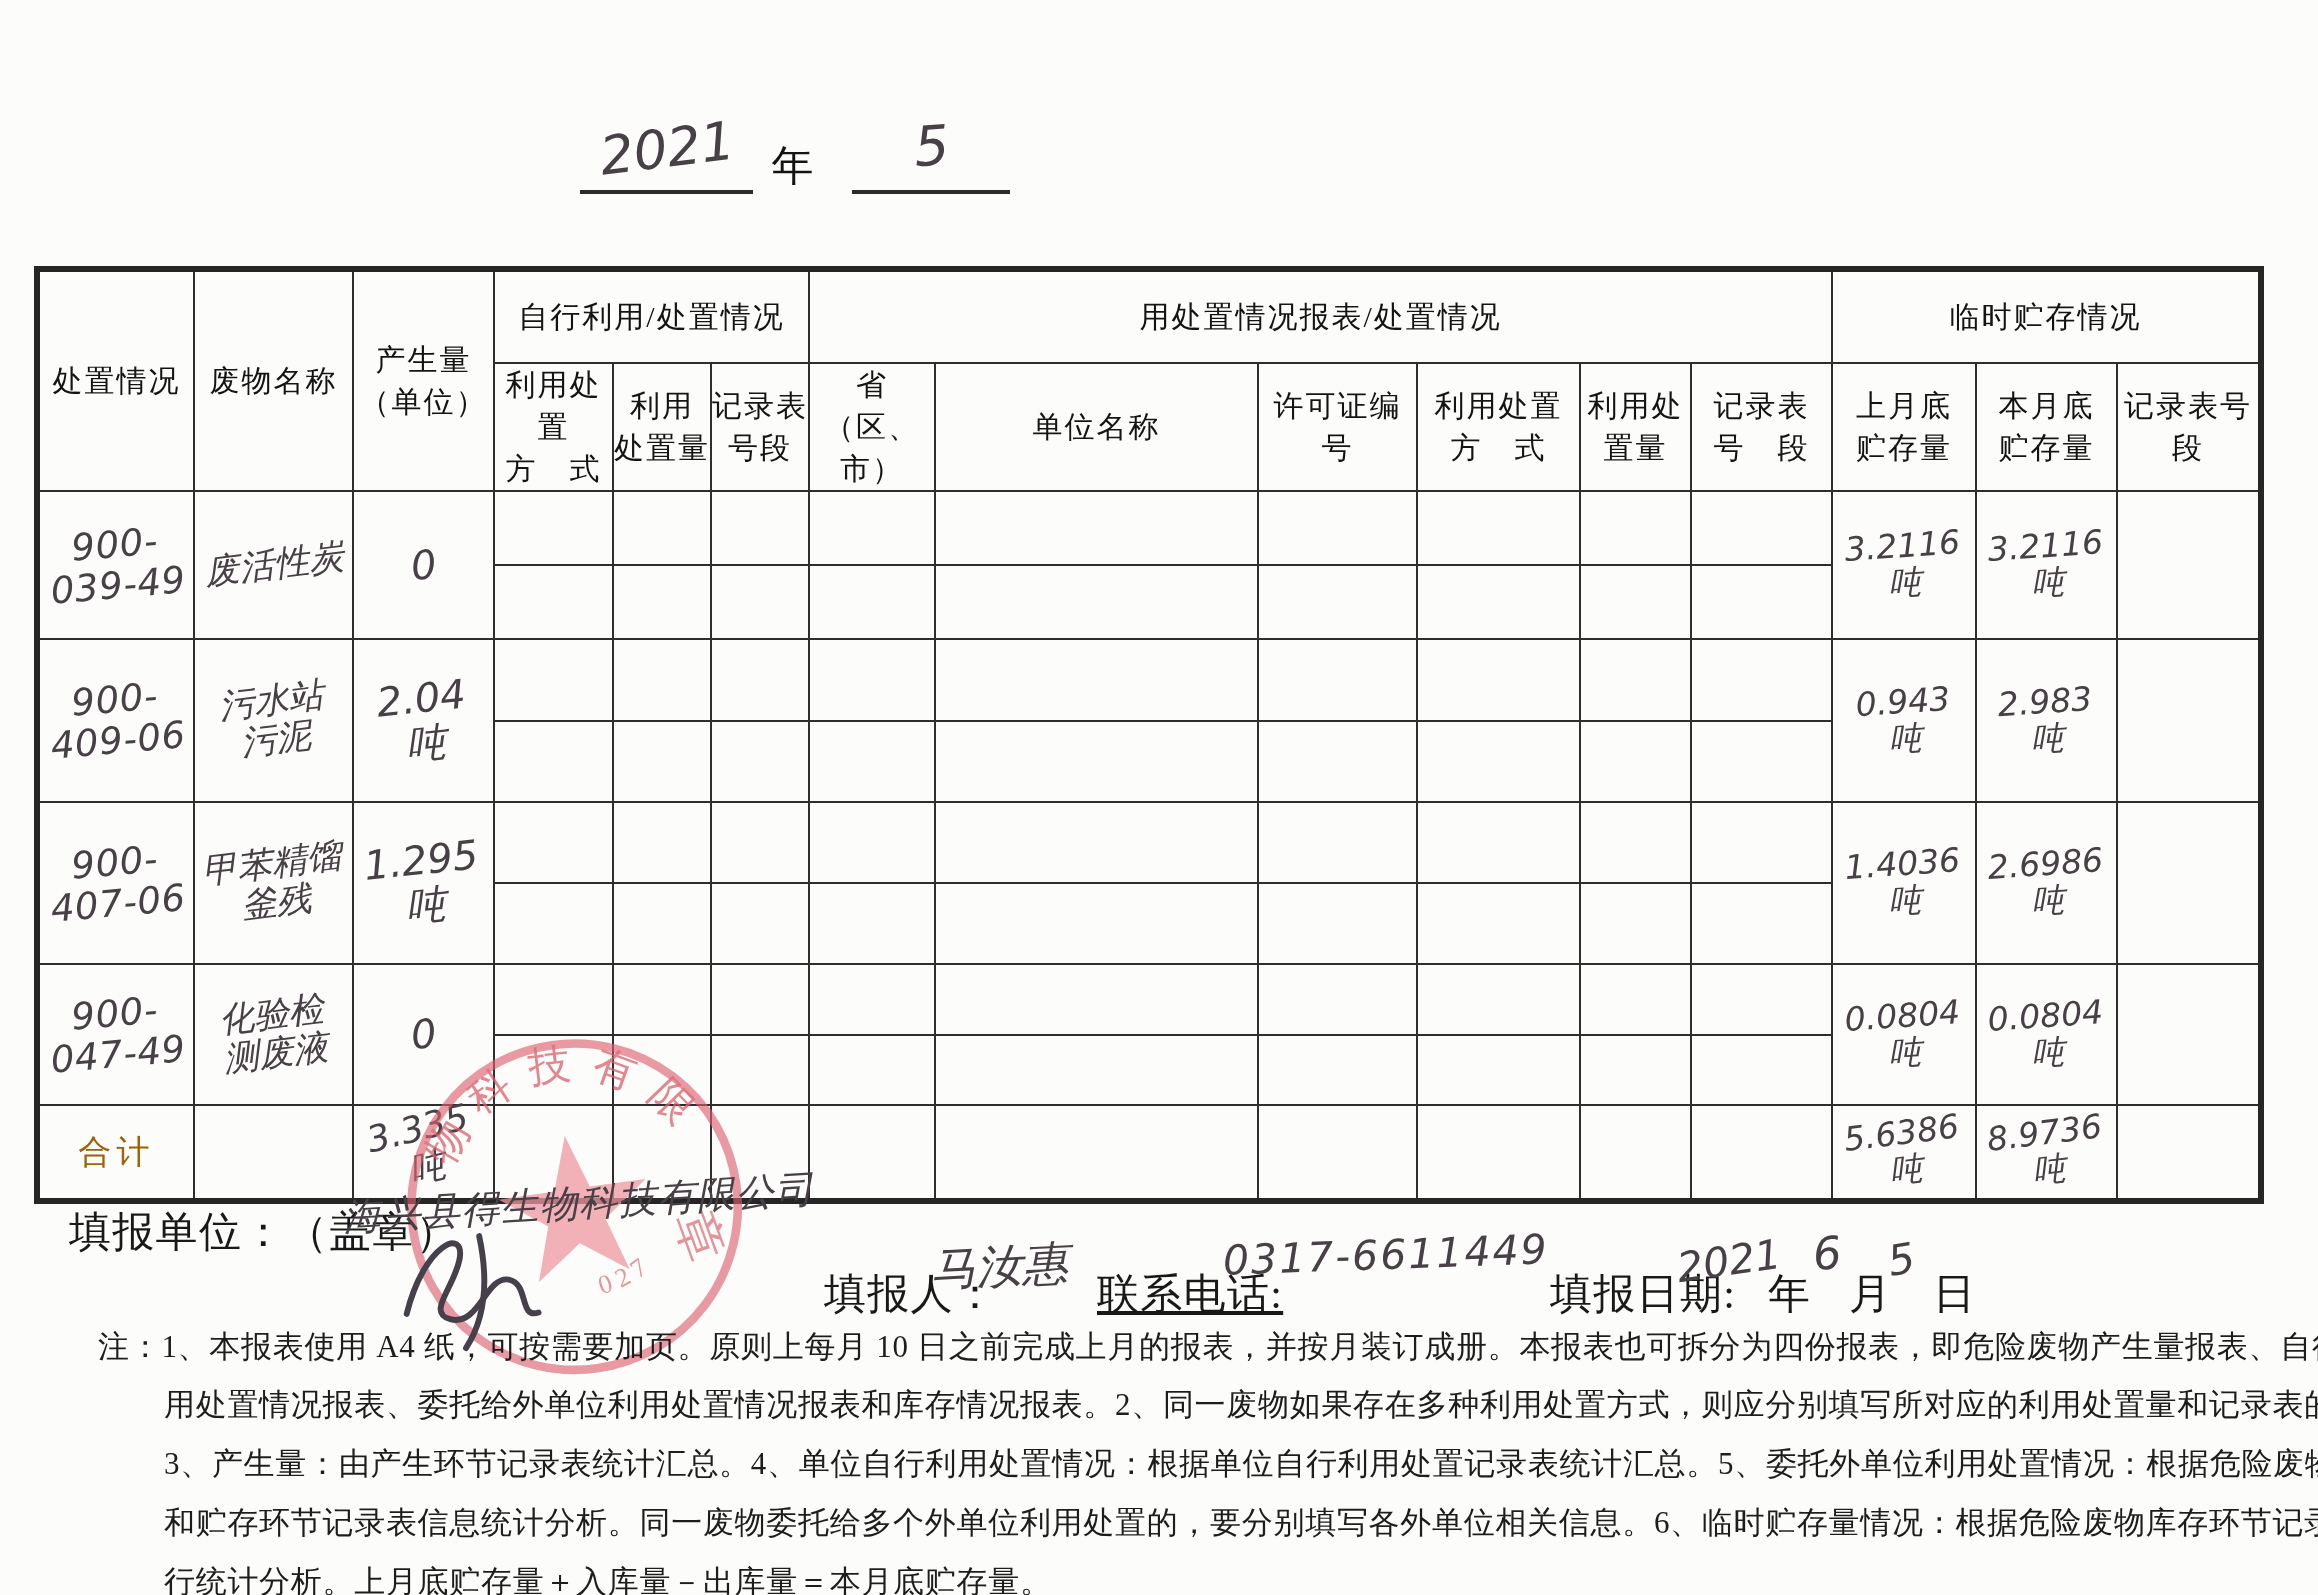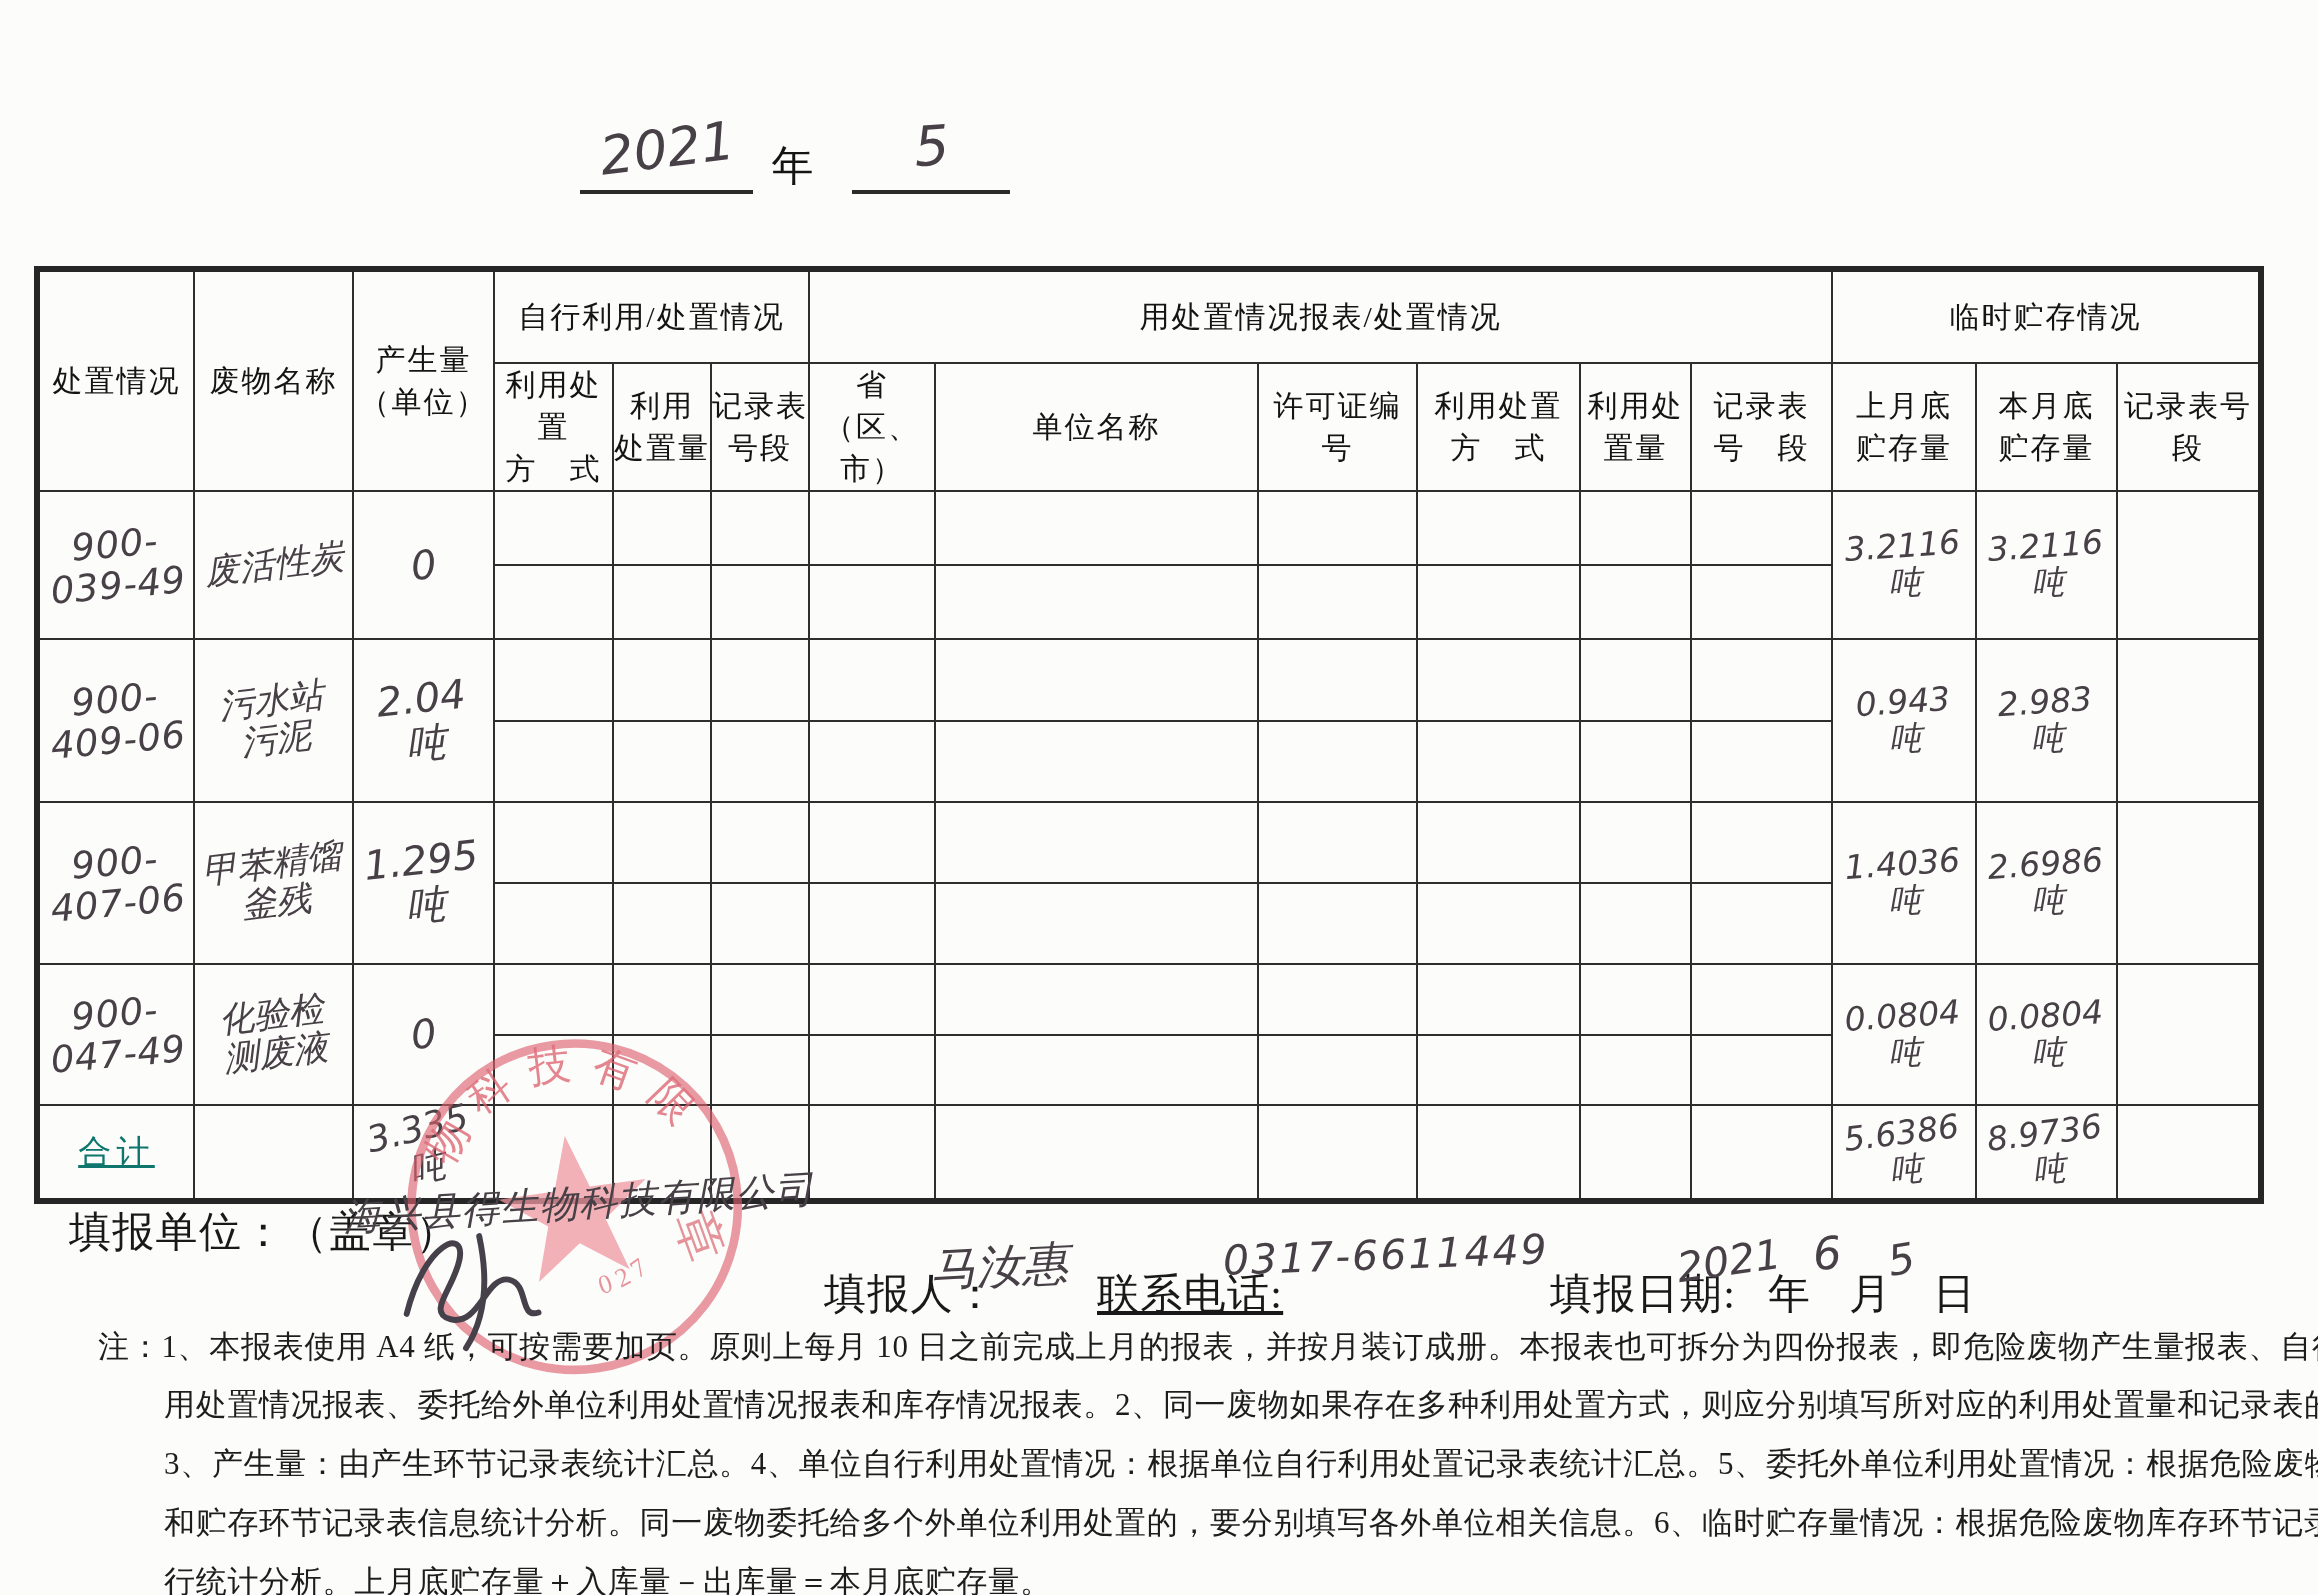--- a/index.html
+++ b/index.html
@@ -31,21 +31,21 @@
   }
   table.report td {
     border:2.6px solid #2e2e2e; padding:0;
     text-align:center; vertical-align:middle;
   }
   td.hdr {
     font-size:30px; line-height:1.4; letter-spacing:2px;
     white-space:pre-line; color:#141414;
   }
   tr.dr-top td.sub { border-bottom-width:2px; }
-  td.total-label { font-size:33px; letter-spacing:5.3px; color:#0f766e;text-decoration:underline; }
+  td.total-label { font-size:33px; letter-spacing:5.3px; color:#a16207; }
 
   .hw-code  { font-size:37px; transform:rotate(-5deg); letter-spacing:0.7px; }
   .hw-name  { font-size:35px; transform:rotate(-7deg); }
   .hw-prod  { font-size:40px; transform:rotate(-6deg); }
   .hw-store { font-size:33px; transform:rotate(-4deg); }
   .hw-total-prod  { font-size:36px; transform:rotate(-14deg) translateY(-4px); }
   .hw-total-store { font-size:33px; transform:rotate(-7deg); }
 
   
   .flabel { position:absolute; font-size:42px; letter-spacing:1.3px; color:#191919; white-space:nowrap; }

